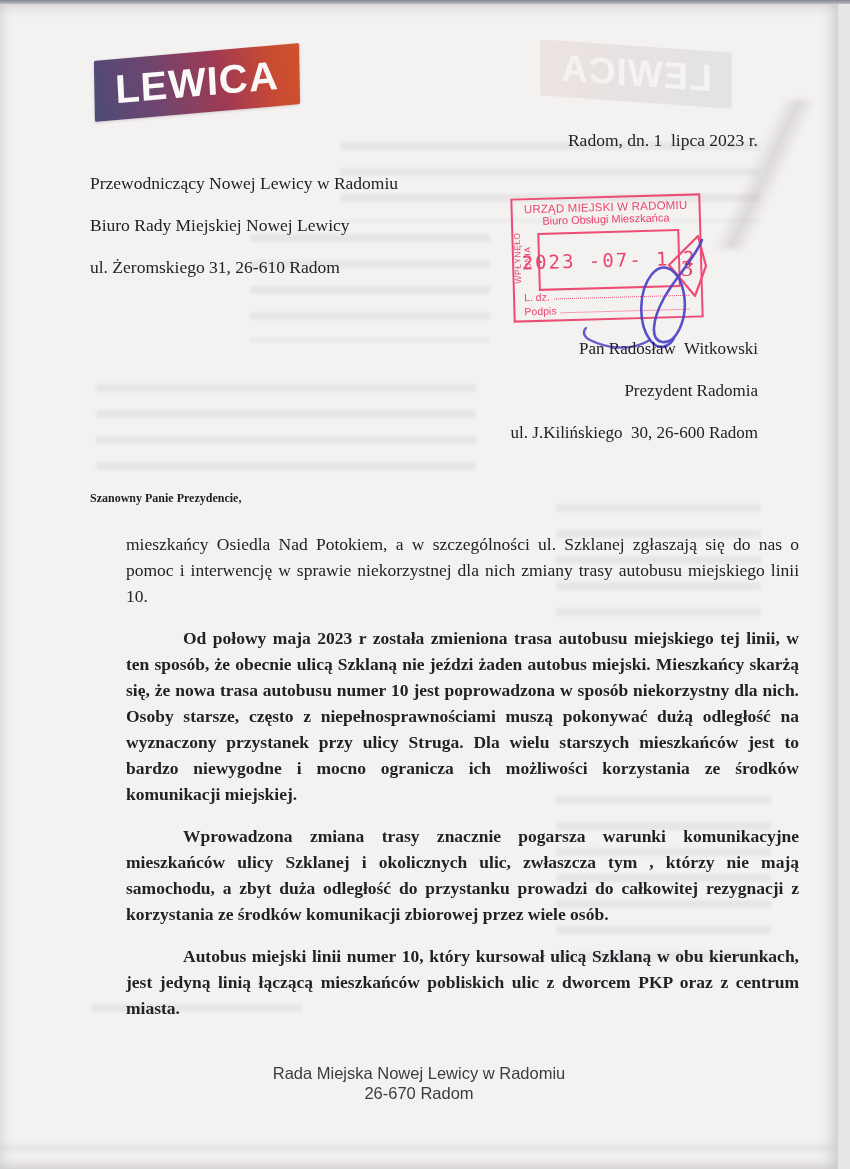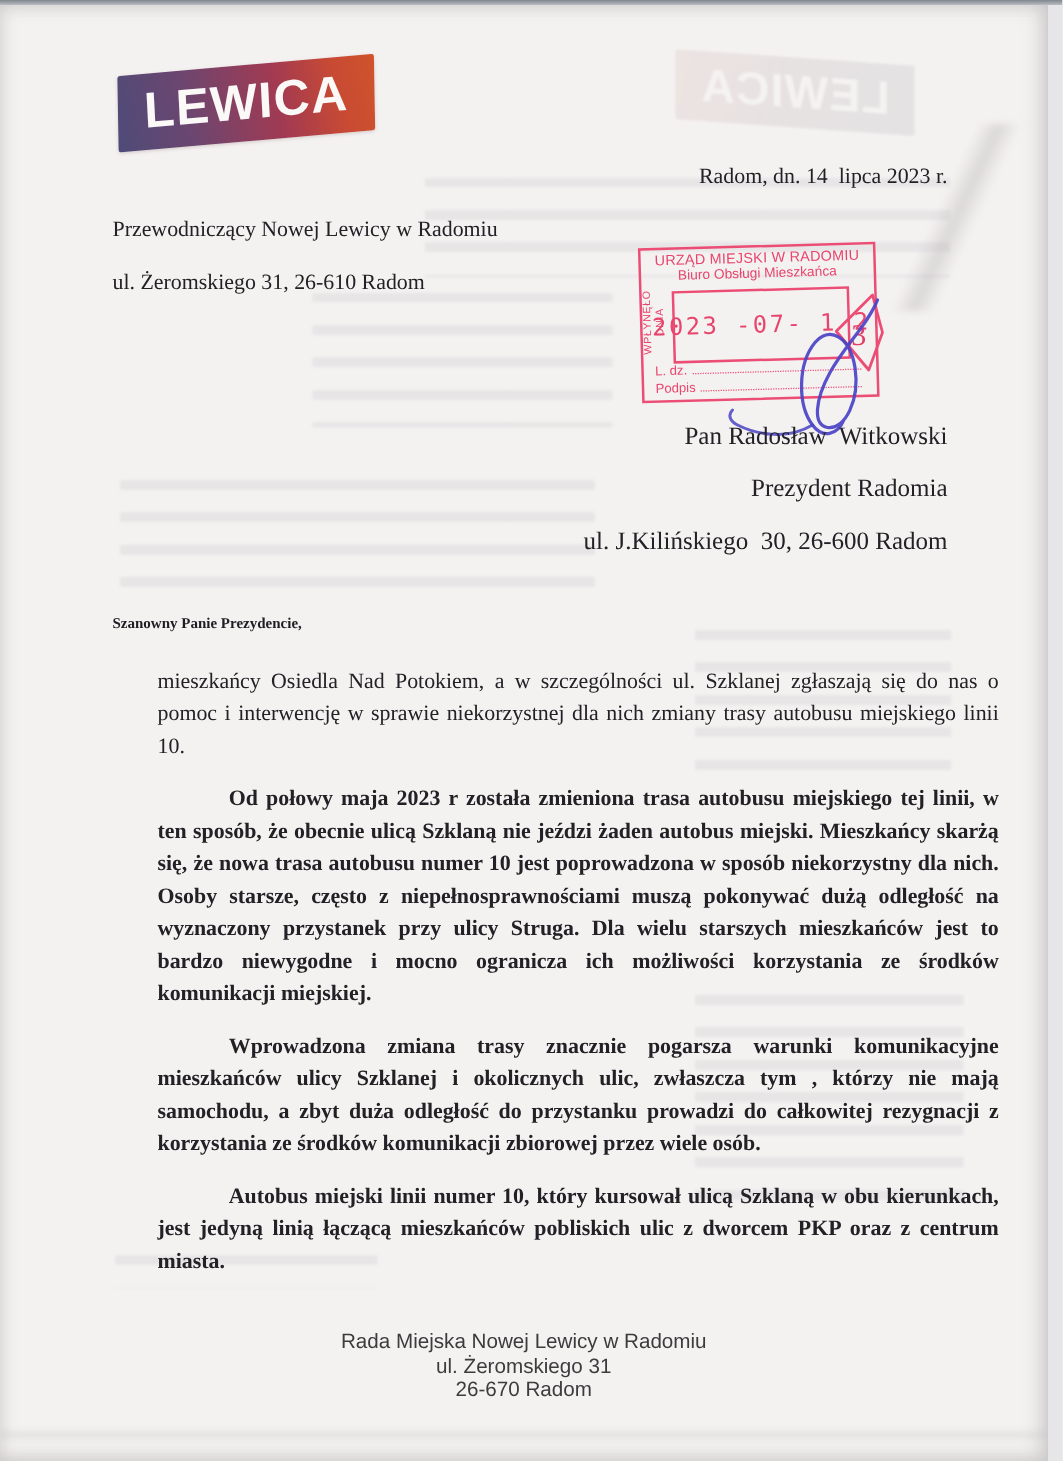--- a/index.html
+++ b/index.html
@@ -28,21 +28,21 @@
   .logo-front span{color:#fbf9f8;font-family:"Liberation Sans",sans-serif;font-weight:bold;
         font-size:40px;letter-spacing:1px;transform:skewX(2deg);}
   .logo-mirror{left:540px;top:42px;width:192px;height:56px;
         transform:rotate(4deg) scaleX(-1) skewX(-4deg);opacity:.09;filter:blur(.7px) saturate(.45);}
   .logo-mirror span{color:#ffffff;font-family:"Liberation Sans",sans-serif;font-weight:bold;
         font-size:37px;letter-spacing:1px;}
   
   .dateline{position:absolute;right:80px;top:126px;font-size:17.5px;color:#222126;white-space:pre;}
   .sender{position:absolute;left:90px;top:166px;font-size:17.5px;color:#222126;}
   .sender p{margin:0 0 16px;line-height:26px;}
-  .recipient{position:absolute;right:80px;top:332px;font-size:20px;color:#222126;text-align:right;}
+  .recipient{position:absolute;right:80px;top:332px;font-size:17px;color:#222126;text-align:right;}
   .recipient p{margin:0 0 16px;line-height:26px;white-space:pre;}
   .salutation{position:absolute;left:90px;top:487px;font-size:12px;font-weight:bold;color:#1e1d22;}
   .bodytext{position:absolute;left:90px;top:527px;width:673px;font-size:17.5px;line-height:26px;
         color:#222126;text-align:justify;margin-left:36px;}
   .bodytext p{margin:0 0 16px;}
   .bodytext p.ind{text-indent:57px;font-weight:bold;}
   .footer{position:absolute;left:0;top:1060px;width:838px;text-align:center;
         font-family:"Liberation Sans",sans-serif;font-size:16.5px;line-height:19.5px;color:#3c3c3e;}
   .footer p{margin:0;}
   
@@ -83,24 +83,25 @@
     <div class="crease" style="left:0px;top:1138px;width:838px;height:12px;
                 background:linear-gradient(180deg,rgba(0,0,0,0) 15%,rgba(198,196,198,.5) 50%,rgba(0,0,0,0) 85%);"></div>
 
     <div class="logo logo-front">
       <span>LEWICA</span>
     </div>
     <div class="logo logo-mirror">
       <span>LEWICA</span>
     </div>
 
-    <div class="dateline">Radom, dn. 14  lipca 2023 r.</div>
+    <div class="dateline">Radom, dn. 1  lipca 2023 r.</div>
 
     <div class="sender">
       <p>Przewodniczący Nowej Lewicy w Radomiu</p>
+      <p>Biuro Rady Miejskiej Nowej Lewicy</p>
       <p>ul. Żeromskiego 31, 26-610 Radom</p>
     </div>
 
     <div class="stamp">
       <div class="stamp-head">
         <div class="l1">URZĄD MIEJSKI W RADOMIU</div>
         <div class="l2">Biuro Obsługi Mieszkańca</div>
       </div>
       <div class="stamp-side">
         <div>WPŁYNĘŁO</div>
@@ -139,18 +140,17 @@
     <div class="salutation">Szanowny Panie Prezydencie,</div>
     <div class="bodytext">
       <p>mieszkańcy Osiedla Nad Potokiem, a w szczególności ul. Szklanej zgłaszają się do nas o pomoc i interwencję w sprawie niekorzystnej dla nich zmiany trasy autobusu miejskiego linii 10.</p>
       <p class="ind">Od połowy maja 2023 r została zmieniona trasa autobusu miejskiego tej linii, w ten sposób, że obecnie ulicą Szklaną nie jeździ żaden autobus miejski. Mieszkańcy skarżą się, że nowa trasa autobusu numer 10 jest poprowadzona w sposób niekorzystny dla nich. Osoby starsze, często z niepełnosprawnościami muszą pokonywać dużą odległość na wyznaczony przystanek przy ulicy Struga. Dla wielu starszych mieszkańców jest to bardzo niewygodne i mocno ogranicza ich możliwości korzystania ze środków komunikacji miejskiej.</p>
       <p class="ind">Wprowadzona zmiana trasy znacznie pogarsza warunki komunikacyjne mieszkańców ulicy Szklanej i okolicznych ulic, zwłaszcza tym , którzy nie mają samochodu, a zbyt duża odległość do przystanku prowadzi do całkowitej rezygnacji z korzystania ze środków komunikacji zbiorowej przez wiele osób.</p>
       <p class="ind">Autobus miejski linii numer 10, który kursował ulicą Szklaną w obu kierunkach, jest jedyną linią łączącą mieszkańców pobliskich ulic z dworcem PKP oraz z centrum miasta.</p>
     </div>
 
     <div class="footer">
       <p>Rada Miejska Nowej Lewicy w Radomiu</p>
-      <p>ul. Żeromskiego 31</p>
       <p>26-670 Radom</p>
     </div>
 
   </div>
 </div>
 
 </body></html>

